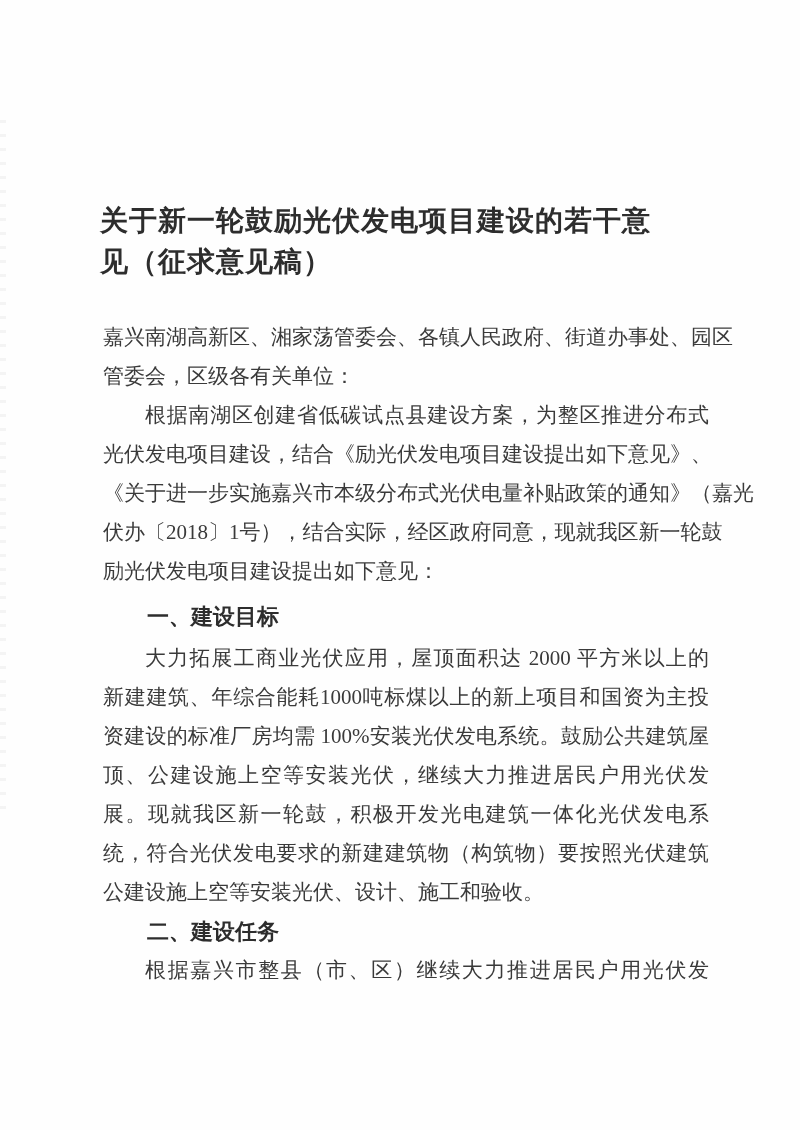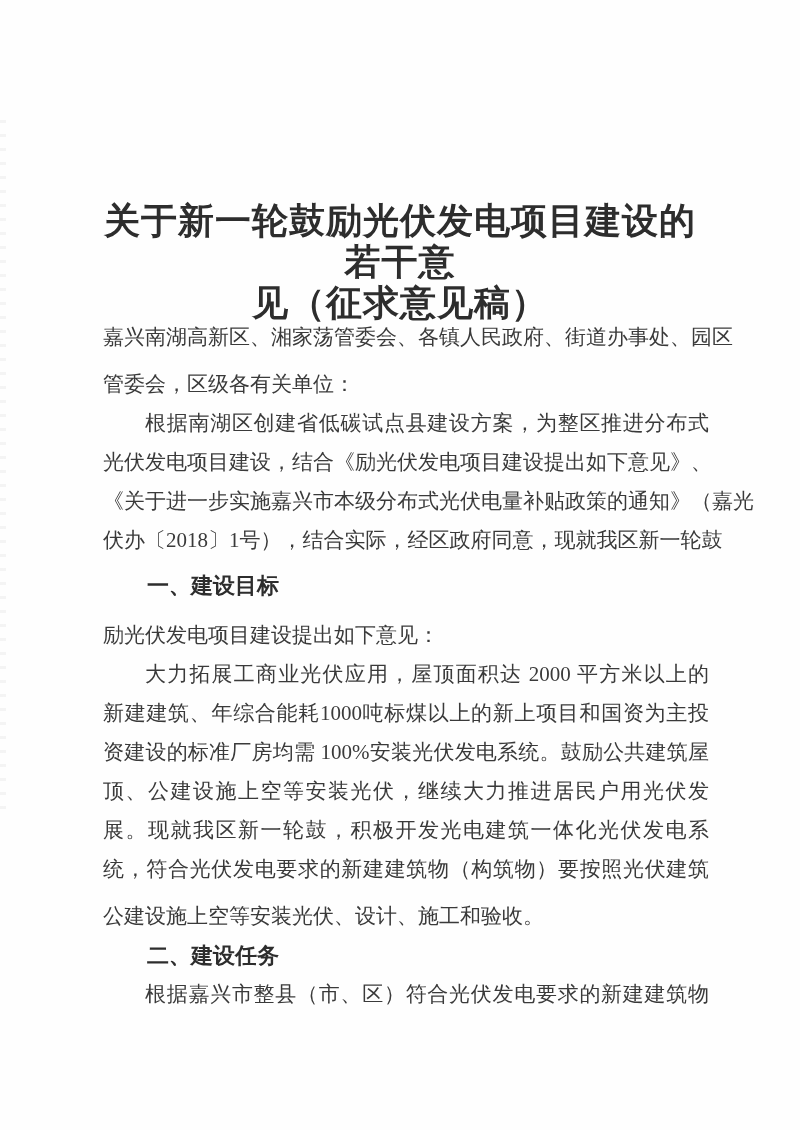--- a/index.html
+++ b/index.html
@@ -18,43 +18,42 @@
   .page::before {
     content: "";
     position: absolute; left: 0; top: 120px;
     width: 6px; height: 700px;
     background: repeating-linear-gradient(
       to bottom, rgba(0,0,0,0.04) 0 3px, transparent 3px 14px);
   }
   .title-block {
     position: absolute;
     top: 200px; left: 100px; width: 600px;
-    text-align: center;
     font-family: "Liberation Sans", sans-serif;
     font-weight: bold;
-    font-size: 36px;
+    font-size: 28px;
     line-height: 41px;
     letter-spacing: 1px;
     color: #2d2d2d;
   }
   .title-line { display: block; }
   .body-block {
     position: absolute;
     top: 318px; left: 103px; width: 606px;
     font-size: 21px;
     line-height: 39px;
     color: #3a3a3a;
   }
   .ln {
     height: 39px;
     text-align: justify;
     text-align-last: justify;
     white-space: nowrap;
   }
-  .ln.noj { text-align-last: left; margin-top: 8px; }
+  .ln.noj { text-align-last: left; }
   .ln.ind { text-indent: 2em; }
   .heading {
     font-family: "Liberation Sans", sans-serif;
     font-weight: bold;
     font-size: 22px;
     color: #2d2d2d;
     text-align-last: left;
     white-space: nowrap;
   }
   .heading.gap { margin-top: 6px; height: 42px; }
@@ -71,31 +70,31 @@
 
   <div class="body-block">
 
     <div class="ln">嘉兴南湖高新区、湘家荡管委会、各镇人民政府、街道办事处、园区</div>
     <div class="ln noj">管委会，区级各有关单位：</div>
 
     <div class="ln ind">根据南湖区创建省低碳试点县建设方案，为整区推进分布式</div>
     <div class="ln">光伏发电项目建设，结合《励光伏发电项目建设提出如下意见》、</div>
     <div class="ln">《关于进一步实施嘉兴市本级分布式光伏电量补贴政策的通知》（嘉光</div>
     <div class="ln">伏办〔2018〕1号），结合实际，经区政府同意，现就我区新一轮鼓</div>
+    <div class="ln noj">励光伏发电项目建设提出如下意见：</div>
+
     <div class="ln ind heading gap">一、建设目标</div>
-
-    <div class="ln noj">励光伏发电项目建设提出如下意见：</div>
 
     <div class="ln ind">大力拓展工商业光伏应用，屋顶面积达 2000 平方米以上的</div>
     <div class="ln">新建建筑、年综合能耗1000吨标煤以上的新上项目和国资为主投</div>
     <div class="ln">资建设的标准厂房均需 100%安装光伏发电系统。鼓励公共建筑屋</div>
     <div class="ln">顶、公建设施上空等安装光伏，继续大力推进居民户用光伏发</div>
     <div class="ln">展。现就我区新一轮鼓，积极开发光电建筑一体化光伏发电系</div>
     <div class="ln">统，符合光伏发电要求的新建建筑物（构筑物）要按照光伏建筑</div>
     <div class="ln noj">公建设施上空等安装光伏、设计、施工和验收。</div>
 
     <div class="ln ind heading">二、建设任务</div>
 
-    <div class="ln ind">根据嘉兴市整县（市、区）符合光伏发电要求的新建建筑物</div>
+    <div class="ln ind">根据嘉兴市整县（市、区）继续大力推进居民户用光伏发</div>
 
   </div>
 
 </div>
 
 </body></html>

